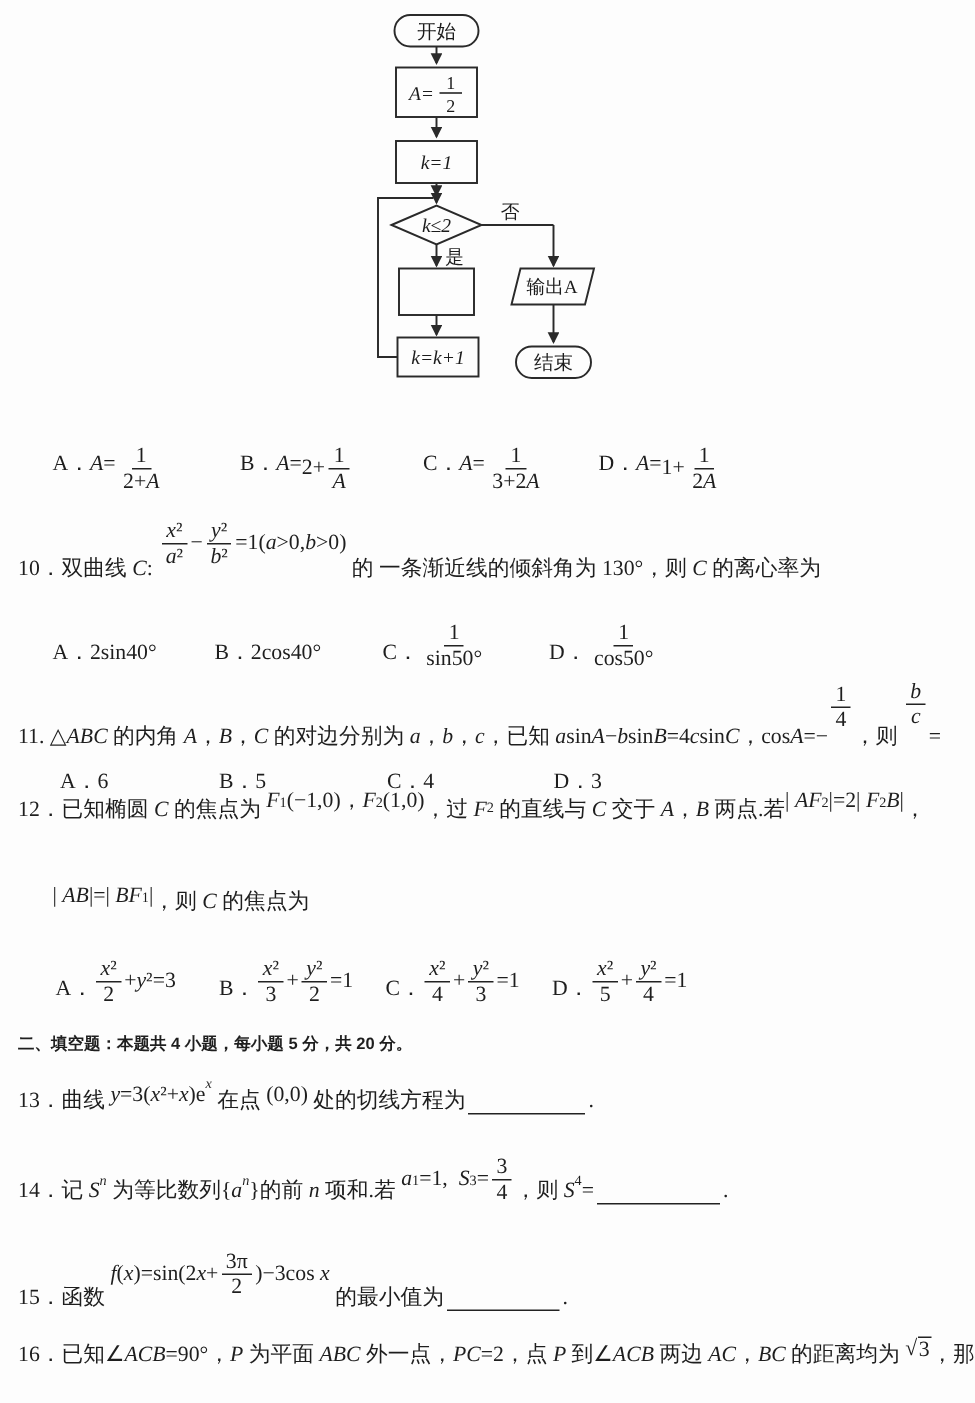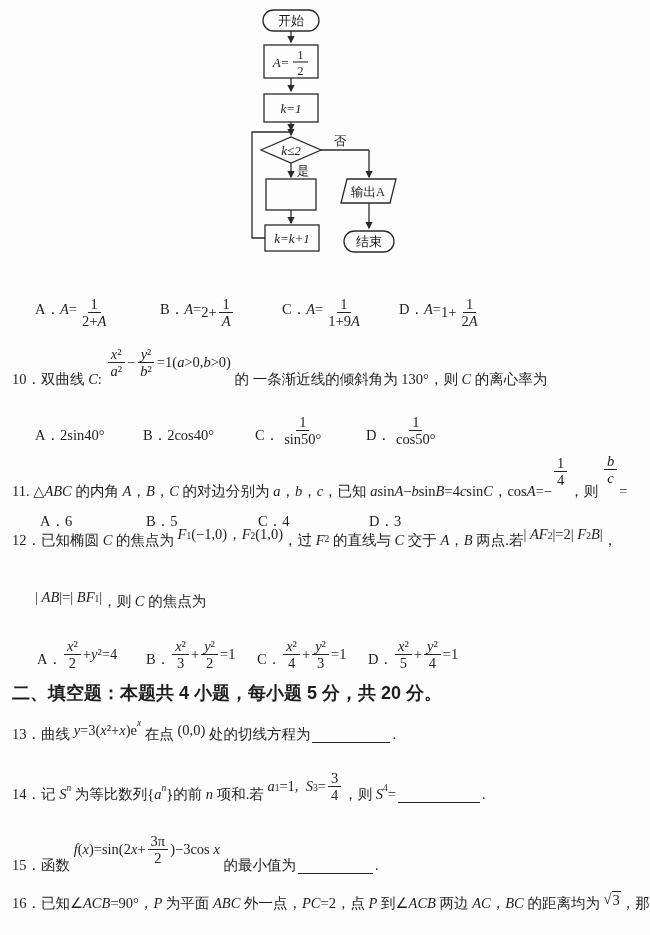--- a/index.html
+++ b/index.html
@@ -16,21 +16,21 @@
   .grp{display:inline-flex;align-items:center;white-space:pre;}
   .it{font-style:italic;}
   .frac{display:inline-flex;flex-direction:column;align-items:center;line-height:1.12;margin:0 2px;text-align:center;}
   .fn{display:inline-flex;border-bottom:1.2px solid #222;padding:0 3px;white-space:pre;}
   .fd{display:inline-flex;padding:0 3px;white-space:pre;}
   .sbx{font-size:9.5px;transform:translateY(3px);align-self:center;}
   .spx{font-size:9.5px;transform:translateY(-6px);align-self:center;}
   .blank{display:inline-block;height:3px;border-bottom:1.2px solid #222;margin:0 2px;align-self:flex-end;}
   .sqrt{display:inline-flex;align-items:flex-start;line-height:1.15;}
   .rb{border-top:1.2px solid #222;padding:0 1px;line-height:1.15;}
-  .sec{font-family:"Liberation Sans","DejaVu Sans",sans-serif;font-weight:700;font-size:18px;}
+  .sec{font-family:"Liberation Sans","DejaVu Sans",sans-serif;font-weight:700;font-size:11px;}
   svg text{font-family:"Liberation Serif","DejaVu Sans",serif;}
 </style>
 </head>
 <body>
 
 <div id="page">
 
   <svg style="position:absolute;left:228px;top:4px;" width="200" height="256" viewBox="0 0 200 256">
     <defs>
       <marker id="arw" markerWidth="7" markerHeight="7" refX="5" refY="3" orient="auto">
@@ -73,21 +73,21 @@
     </g>
   </svg>
 
   <div class="opt" style="left:35px;top:276px;height:42px">
     <span class="lbl">A．</span><span class="math"><span class="it">A</span><span>=</span><span class="frac" style="margin-bottom: -11px;"><span class="fn"><span>1</span></span><span class="fd"><span>2+</span><span class="it">A</span></span></span></span>
   </div>
   <div class="opt" style="left:160px;top:276px;height:42px">
     <span class="lbl">B．</span><span class="math"><span class="it">A</span><span>=</span><span class="grp" style="margin-bottom: -11px;"><span>2+</span><span class="frac"><span class="fn"><span>1</span></span><span class="fd"><span class="it">A</span></span></span></span></span>
   </div>
   <div class="opt" style="left:282px;top:276px;height:42px">
-    <span class="lbl">C．</span><span class="math"><span class="it">A</span><span>=</span><span class="frac" style="margin-bottom: -11px;"><span class="fn"><span>1</span></span><span class="fd"><span>1+9</span><span class="it">A</span></span></span></span>
+    <span class="lbl">C．</span><span class="math"><span class="it">A</span><span>=</span><span class="frac" style="margin-bottom: -11px;"><span class="fn"><span>1</span></span><span class="fd"><span>3+2</span><span class="it">A</span></span></span></span>
   </div>
   <div class="opt" style="left:399px;top:276px;height:42px">
     <span class="lbl">D．</span><span class="math"><span class="it">A</span><span>=</span><span class="grp" style="margin-bottom: -11px;"><span>1+</span><span class="frac"><span class="fn"><span>1</span></span><span class="fd"><span>2</span><span class="it">A</span></span></span></span></span>
   </div>
 
   <div class="row" style="left:12px;top:344px;height:44px">
     <span class="qnum">10．</span><span class="math"><span>双曲线 </span><span class="it">C</span><span>: </span><span class="grp" style="margin-bottom: 9px;"><span class="frac"><span class="fn"><span class="it">x</span><span>²</span></span><span class="fd"><span class="it">a</span><span>²</span></span></span><span>−</span><span class="frac"><span class="fn"><span class="it">y</span><span>²</span></span><span class="fd"><span class="it">b</span><span>²</span></span></span><span>=1(</span><span class="it">a</span><span>&gt;0,</span><span class="it">b</span><span>&gt;0)</span></span><span> 的 一条渐近线的倾斜角为 130°，则 </span><span class="it">C</span><span> 的离心率为</span></span>
   </div>
   <div class="opt" style="left:35px;top:404px;height:40px">
     <span class="lbl">A．</span><span class="math"><span>2sin40°</span></span>
@@ -118,21 +118,21 @@
     <span class="lbl">D．</span><span class="math"><span>3</span></span>
   </div>
 
   <div class="row" style="left:12px;top:519px;height:30px">
     <span class="qnum">12．</span><span class="math"><span>已知椭圆 </span><span class="it">C</span><span> 的焦点为 </span><span class="grp" style="margin-bottom: 6px;"><span class="it">F</span><span class="sbx">1</span><span>(−1,0)</span><span>，</span><span class="it">F</span><span class="sbx">2</span><span>(1,0)</span></span><span>，过 </span><span class="it">F</span><span class="sbx">2</span><span> 的直线与 </span><span class="it">C</span><span> 交于 </span><span class="it">A</span><span>，</span><span class="it">B</span><span> 两点.若</span><span class="grp" style="margin-bottom: 6px;"><span>| </span><span class="it">AF</span><span class="sbx">2</span><span>|=2| </span><span class="it">F</span><span class="sbx">2</span><span class="it">B</span><span>|</span></span><span>，</span></span>
   </div>
   <div class="row" style="left:35px;top:586px;height:24px">
     <span class="math"><span class="grp" style="margin-bottom: 4px;"><span>| </span><span class="it">AB</span><span>|=| </span><span class="it">BF</span><span class="sbx">1</span><span>|</span></span><span>，则 </span><span class="it">C</span><span> 的焦点为</span></span>
   </div>
   <div class="opt" style="left:37px;top:628px;height:40px">
-    <span class="lbl">A．</span><span class="math"><span class="grp" style="margin-bottom: -3px;"><span class="frac"><span class="fn"><span class="it">x</span><span>²</span></span><span class="fd"><span>2</span></span></span><span>+</span><span class="it">y</span><span>²=4</span></span></span>
+    <span class="lbl">A．</span><span class="math"><span class="grp" style="margin-bottom: -3px;"><span class="frac"><span class="fn"><span class="it">x</span><span>²</span></span><span class="fd"><span>2</span></span></span><span>+</span><span class="it">y</span><span>²=3</span></span></span>
   </div>
   <div class="opt" style="left:146px;top:628px;height:40px">
     <span class="lbl">B．</span><span class="math"><span class="grp" style="margin-bottom: -3px;"><span class="frac"><span class="fn"><span class="it">x</span><span>²</span></span><span class="fd"><span>3</span></span></span><span>+</span><span class="frac"><span class="fn"><span class="it">y</span><span>²</span></span><span class="fd"><span>2</span></span></span><span>=1</span></span></span>
   </div>
   <div class="opt" style="left:257px;top:628px;height:40px">
     <span class="lbl">C．</span><span class="math"><span class="grp" style="margin-bottom: -3px;"><span class="frac"><span class="fn"><span class="it">x</span><span>²</span></span><span class="fd"><span>4</span></span></span><span>+</span><span class="frac"><span class="fn"><span class="it">y</span><span>²</span></span><span class="fd"><span>3</span></span></span><span>=1</span></span></span>
   </div>
   <div class="opt" style="left:368px;top:628px;height:40px">
     <span class="lbl">D．</span><span class="math"><span class="grp" style="margin-bottom: -3px;"><span class="frac"><span class="fn"><span class="it">x</span><span>²</span></span><span class="fd"><span>5</span></span></span><span>+</span><span class="frac"><span class="fn"><span class="it">y</span><span>²</span></span><span class="fd"><span>4</span></span></span><span>=1</span></span></span>
   </div>

